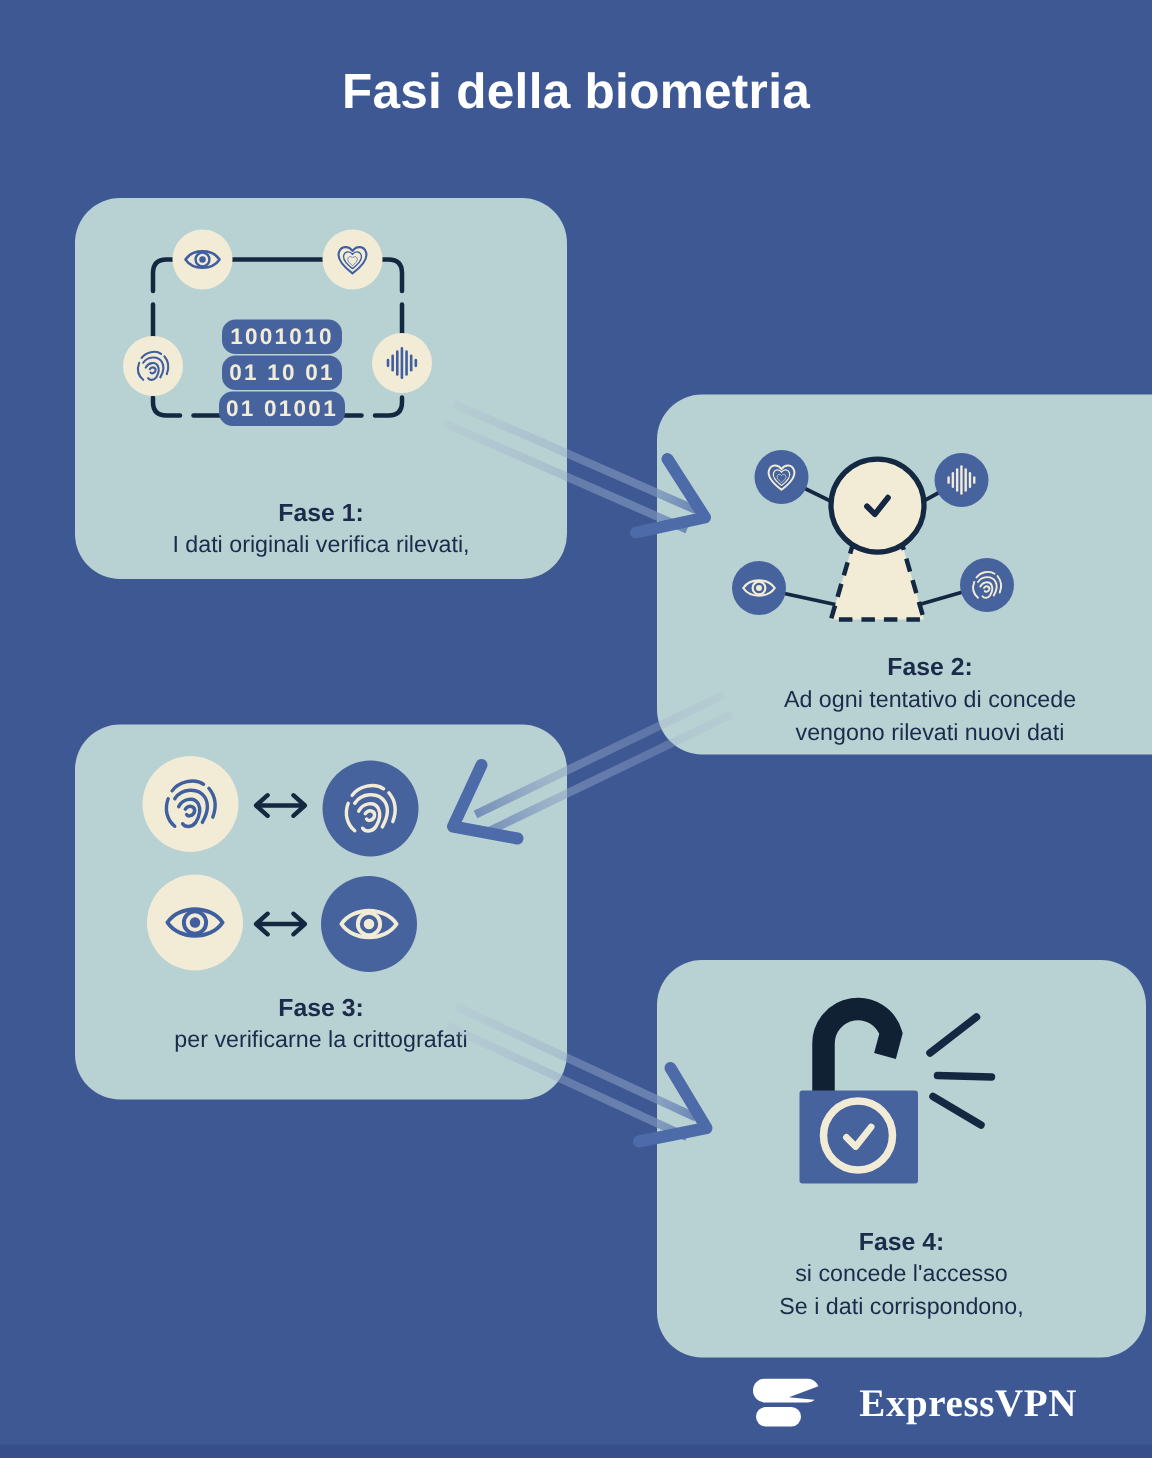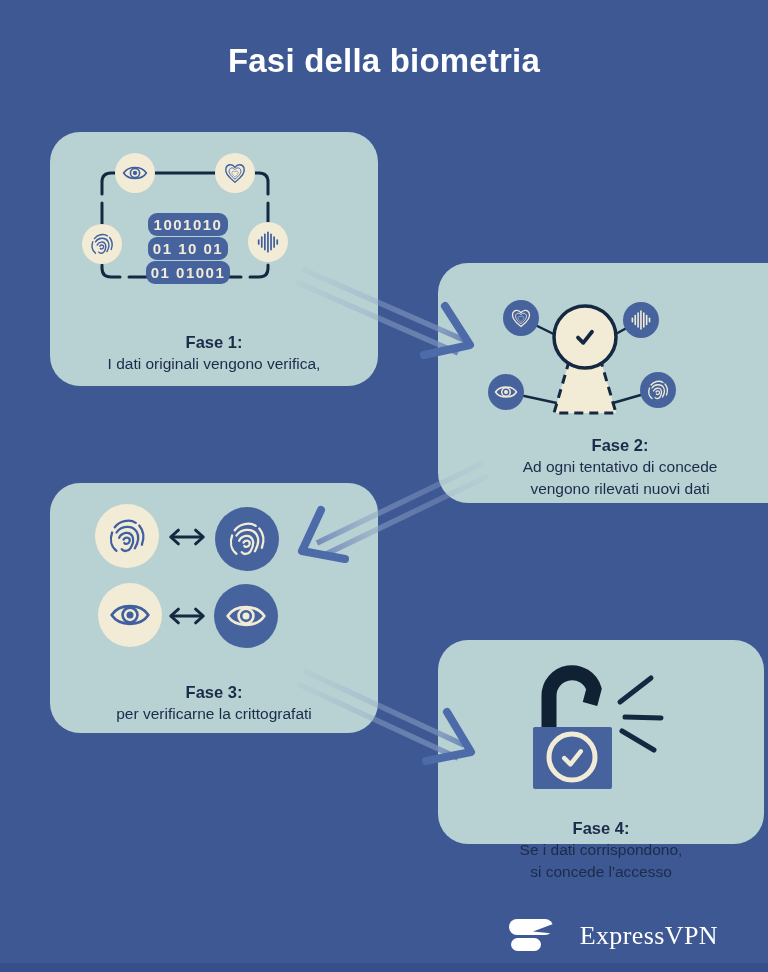--- a/index.html
+++ b/index.html
@@ -17,34 +17,34 @@
   }
   .card{
     position:absolute;
     background:#b8d1d2;
     border-radius:30px;
     padding-left:44px;
   }
   .card1{left:50px;top:132px;width:284px;height:254px;}
   .card2{left:438px;top:263px;width:320px;height:240px;}
   .card3{left:50px;top:483px;width:284px;height:250px;}
-  .card4{left:438px;top:640px;width:282px;height:204px;}
+  .card4{left:438px;top:640px;width:282px;height:265px;}
   .card svg.graphic{position:absolute;left:0;top:0;}
   .caption{
     position:absolute;left:0;right:0;
     text-align:center;
     color:#1b2b4a;
     font-size:15.5px;line-height:22px;
   }
   .caption .heading{font-weight:700;font-size:16.5px;}
-  .cap1{top:179px;margin-top:20px;} .cap2{top:171px;} .cap3{top:178px;margin-top:20px;} .cap4{top:177px;}
+  .cap1{top:179px;margin-top:20px;} .cap2{top:171px;} .cap3{top:178px;} .cap4{top:177px;}
   .arrows{position:absolute;left:0;top:0;pointer-events:none;}
   .logo{
     position:absolute;right:50px;top:916px;height:40px;
-    display:flex;align-items:center;gap:26px;
+    display:flex;align-items:center;gap:26px;font-weight:bold;
   }
   .logo .brand{
     color:#ffffff;
     font-family:"Liberation Serif", serif;
     font-size:26px;letter-spacing:.4px;
   }
   .footer-strip{
     position:absolute;left:0;bottom:0;width:768px;height:9px;
     background:#364f8a;
   }
@@ -136,21 +136,21 @@
       <use href="#i-eye" x="72" y="28" width="26" height="26" color="#3f5f9f"></use>
       <circle cx="185" cy="41" r="20" fill="#f2ecd7"></circle>
       <use href="#i-heart" x="172" y="28" width="26" height="26" color="#3f5f9f"></use>
       <circle cx="52" cy="112" r="20" fill="#f2ecd7"></circle>
       <use href="#i-fingerprint" x="39" y="99" width="26" height="26" color="#3f5f9f"></use>
       <circle cx="218" cy="110" r="20" fill="#f2ecd7"></circle>
       <use href="#i-voice" x="205" y="97" width="26" height="26" color="#3f5f9f"></use>
     </svg>
     <div class="caption cap1">
       <div class="heading">Fase 1:</div>
-      <div>I dati originali vengono verifica,</div>
+      <div>I dati originali verifica rilevati,</div>
     </div>
   </section>
 
   <section class="card card2">
     <svg class="graphic" width="282" height="240" viewBox="0 0 282 240">
       <g stroke="#142841" stroke-width="2.5">
         <line x1="83" y1="55" x2="138" y2="82"></line>
         <line x1="203" y1="57" x2="158" y2="82"></line>
         <line x1="68" y1="129" x2="128" y2="142"></line>
         <line x1="220" y1="127" x2="168" y2="142"></line>
@@ -204,22 +204,22 @@
         <use href="#i-check" x="118" y="101" width="33" height="33" color="#f2ecd7"></use>
       </g>
       <g stroke="#142841" stroke-width="5" stroke-linecap="round">
         <line x1="182" y1="62" x2="213" y2="38"></line>
         <line x1="187" y1="77" x2="223" y2="78"></line>
         <line x1="184" y1="91" x2="216" y2="110"></line>
       </g>
     </svg>
     <div class="caption cap4">
       <div class="heading">Fase 4:</div>
+      <div>si concede l'accesso</div>
       <div>Se i dati corrispondono,</div>
-      <div>si concede l'accesso</div>
     </div>
   </section>
 
   <svg class="arrows" width="768" height="972" viewBox="0 0 768 972">
     <defs>
       <linearGradient id="gA" gradientUnits="userSpaceOnUse" x1="300" y1="272" x2="470" y2="347">
         <stop offset="0" stop-color="#a7b8d4" stop-opacity="0.18"></stop>
         <stop offset="0.65" stop-color="#8aa0c2" stop-opacity="0.55"></stop>
         <stop offset="1" stop-color="#5d79b0" stop-opacity="0.95"></stop>
       </linearGradient>

